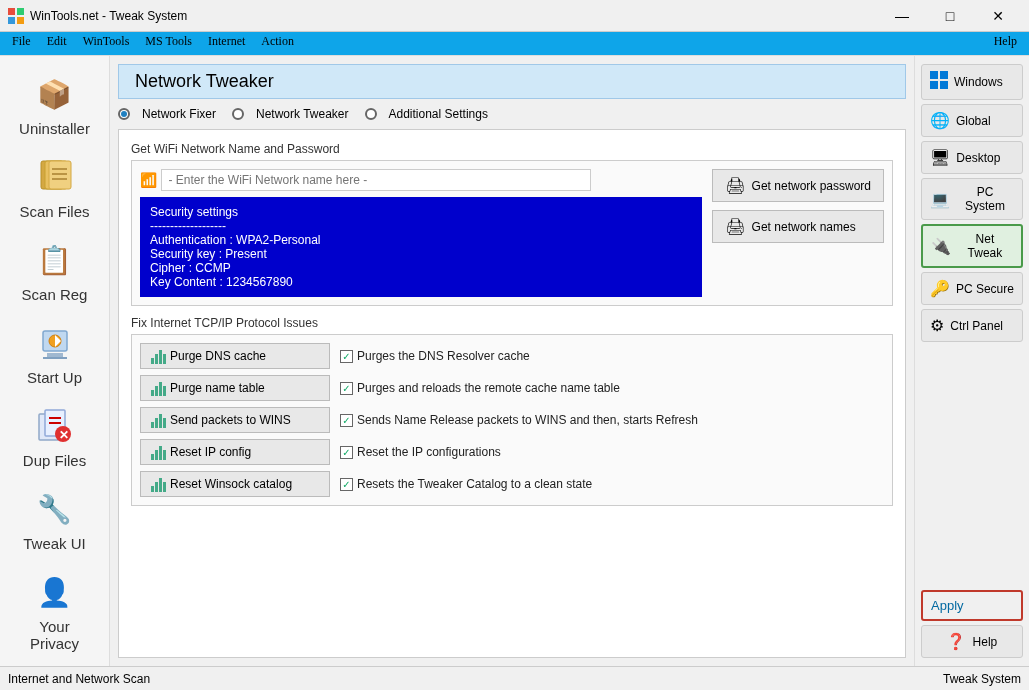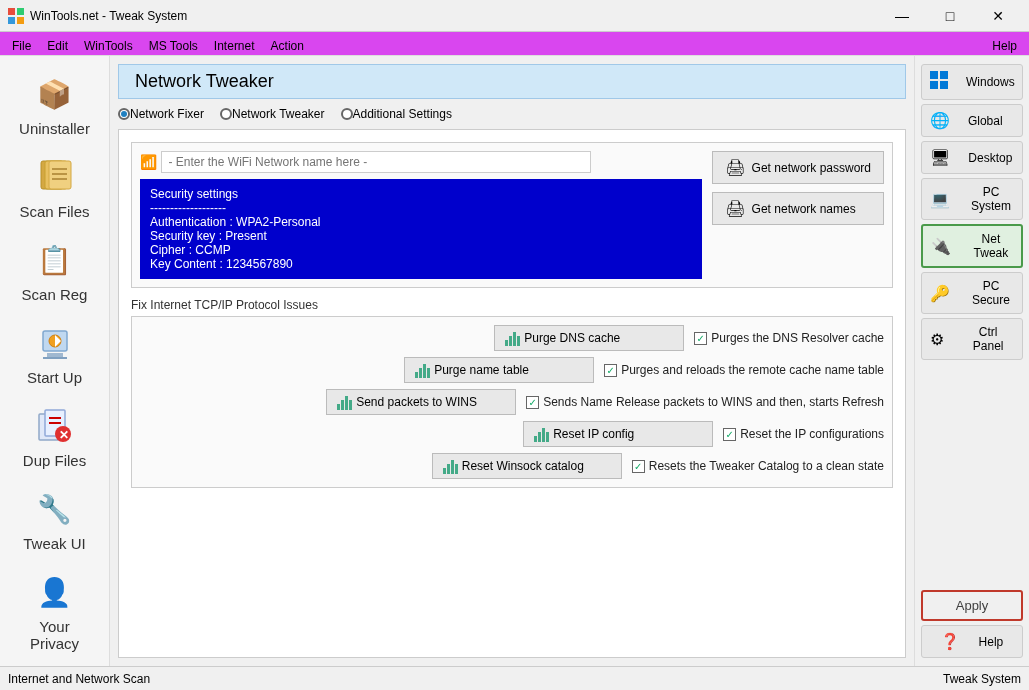--- a/index.html
+++ b/index.html
@@ -6,52 +6,52 @@
     body { font-family: 'Segoe UI', Arial, sans-serif; font-size: 13px; background: #f0f0f0; width: 1029px; height: 690px; overflow: hidden; }
 
     
     .title-bar { background: #f0f0f0; height: 32px; display: flex; align-items: center; padding: 2px 8px; border-bottom: 1px solid #ccc; }
     .title-bar-icon { width: 16px; height: 16px; margin-right: 6px; }
     .title-bar-title { font-size: 12px; flex: 1; }
     .title-bar-controls { display: flex; gap: 2px; }
     .title-bar-btn { width: 46px; height: 32px; border: none; background: transparent; cursor: pointer; font-size: 14px; display: flex; align-items: center; justify-content: center; }
 
     
-    .menu-bar { display: flex; align-items: flex-end; height: 24px; background: #d946ef; border-bottom: 1px solid #ddd; padding: 0 4px; }
+    .menu-bar { display: flex; align-items: flex-start; height: 24px; background: #0ea5e9; border-bottom: 1px solid #ddd; padding: 0 4px; font-family: Liberation Serif, serif; }
     .menu-item { padding: 2px 8px; font-size: 12px; cursor: pointer; }
     .menu-help { margin-left: auto; padding: 2px 8px; font-size: 12px; cursor: pointer; }
 
     
     .main-layout { display: flex; height: calc(690px - 56px - 24px); }
 
     
     .sidebar { width: 110px; background: #f5f5f5; border-right: 1px solid #ddd; display: flex; flex-direction: column; align-items: center; padding: 8px 0; gap: 4px; overflow-y: auto; }
     .sidebar-item { display: flex; flex-direction: column; align-items: center; width: 90px; padding: 6px 4px; cursor: pointer; border-radius: 4px; }
     .sidebar-item-icon { width: 48px; height: 48px; display: flex; align-items: center; justify-content: center; font-size: 28px; }
     .sidebar-item-label { font-size: 15px; text-align: center; color: #333; margin-top: 2px; }
 
     
     .right-sidebar { width: 115px; background: #f0f0f0; border-left: 1px solid #ddd; display: flex; flex-direction: column; padding: 8px 6px; gap: 4px; }
-    .right-btn { display: flex; align-items: center; gap: 18px; padding: 6px 8px; font-size: 12px; background: #e8e8e8; border: 1px solid #ccc; cursor: pointer; border-radius: 3px; }
+    .right-btn { display: flex; align-items: center; gap: 6px; padding: 6px 8px; font-size: 12px; background: #e8e8e8; border: 1px solid #ccc; cursor: pointer; border-radius: 3px; }
     .right-btn.active { border: 2px solid #4a9a4a; background: #e0f0e0; }
-    .right-btn.apply { background: #f0f0f0; border: 2px solid #c0392b; color: #404040; justify-content: center; font-size: 13px; margin-top: auto; }
+    .right-btn.apply { background: #f0f0f0; border: 2px solid #c0392b; color: #0369a1; font-size: 13px; margin-top: auto; }
     .right-btn.help { justify-content: center; }
     .right-btn-icon { font-size: 16px; }
     .right-btn-spacer { flex: 1; }
 
     
     .content { flex: 1; background: #f0f0f0; padding: 0; display: flex; flex-direction: column; }
 
     
     .page-title-bar { margin: 8px 8px 0 8px; }
     .page-title { background: #d0e8f8; border: 1px solid #a0c8e8; padding: 6px 16px; font-size: 18px; font-weight: normal; color: #000; }
 
     
     .tabs { display: flex; align-items: center; margin: 8px 8px 0 8px; gap: 16px; }
-    .tab-item { display: flex; align-items: center; gap: 0; font-size: 12px; cursor: pointer; }
+    .tab-item { display: flex; align-items: center; gap: 12px; font-size: 12px; cursor: pointer; }
     .tab-radio { width: 12px; height: 12px; border-radius: 50%; border: 2px solid #666; background: white; display: flex; align-items: center; justify-content: center; }
     .tab-radio.selected::after { content: ''; width: 6px; height: 6px; border-radius: 50%; background: #2080c0; display: block; }
 
     
     .panel { margin: 8px 8px; background: white; border: 1px solid #ccc; flex: 1; padding: 12px; display: flex; flex-direction: column; gap: 10px; }
 
     
     .section-label { font-size: 12px; color: #333; margin-bottom: 4px; }
     .wifi-area { border: 1px solid #ccc; padding: 8px; background: #fafafa; }
     .wifi-input-row { display: flex; align-items: center; gap: 4px; margin-bottom: 6px; }
@@ -60,21 +60,21 @@
     .wifi-terminal { background: #0000cc; color: #fff; font-family: Liberation Sans, sans-serif; font-size: 12px; padding: 8px 10px; min-height: 90px; }
     .wifi-btns { display: flex; flex-direction: column; gap: 8px; }
     .wifi-btn { display: flex; align-items: center; gap: 6px; padding: 6px 12px; font-size: 12px; background: #e8e8e8; border: 1px solid #bbb; cursor: pointer; white-space: nowrap; }
     .wifi-btn-icon { font-size: 16px; }
     .wifi-content-row { display: flex; gap: 10px; }
     .wifi-terminal-wrap { flex: 1; }
 
     
     .fix-section { }
     .fix-table { border: 1px solid #ccc; padding: 8px; background: #fafafa; display: flex; flex-direction: column; gap: 6px; }
-    .fix-row { display: flex; align-items: center; gap: 10px; justify-content: flex-end; }
+    .fix-row { display: flex; align-items: center; gap: 10px; }
     .fix-btn { display: flex; align-items: center; gap: 4px; padding: 4px 10px; font-size: 12px; background: #e8e8e8; border: 1px solid #bbb; cursor: pointer; min-width: 190px; }
     .fix-check { display: flex; align-items: center; gap: 4px; font-size: 12px; color: #222; }
     .check-box { width: 13px; height: 13px; border: 1px solid #666; background: white; display: inline-flex; align-items: center; justify-content: center; font-size: 10px; color: #1a6; }
 
     
     .status-bar { height: 24px; background: #f0f0f0; border-top: 1px solid #ccc; display: flex; align-items: center; padding: 0 8px; font-size: 12px; }
     .status-bar-right { margin-left: auto; }
 
     .bar-chart-icon { display: flex; align-items: flex-end; gap: 1px; height: 16px; }
     .bar-chart-icon span { background: #4a8; display: block; width: 3px; }
@@ -185,20 +185,21 @@
       </div>
       <div class="tab-item">
         <div class="tab-radio"></div>
         <span>Additional Settings</span>
       </div>
     </div>
 
     <div class="panel">
 
       <div>
+        <div class="section-label">Get WiFi Network Name and Password</div>
         <div class="wifi-area">
           <div class="wifi-content-row">
             <div class="wifi-terminal-wrap">
               <div class="wifi-input-row">
                 <span class="wifi-icon">📶</span>
                 <input class="wifi-input" type="text" placeholder="- Enter the WiFi Network name here -" style="">
               </div>
               <div class="wifi-terminal">
                 <div>Security settings</div>
                 <div>-------------------</div>

